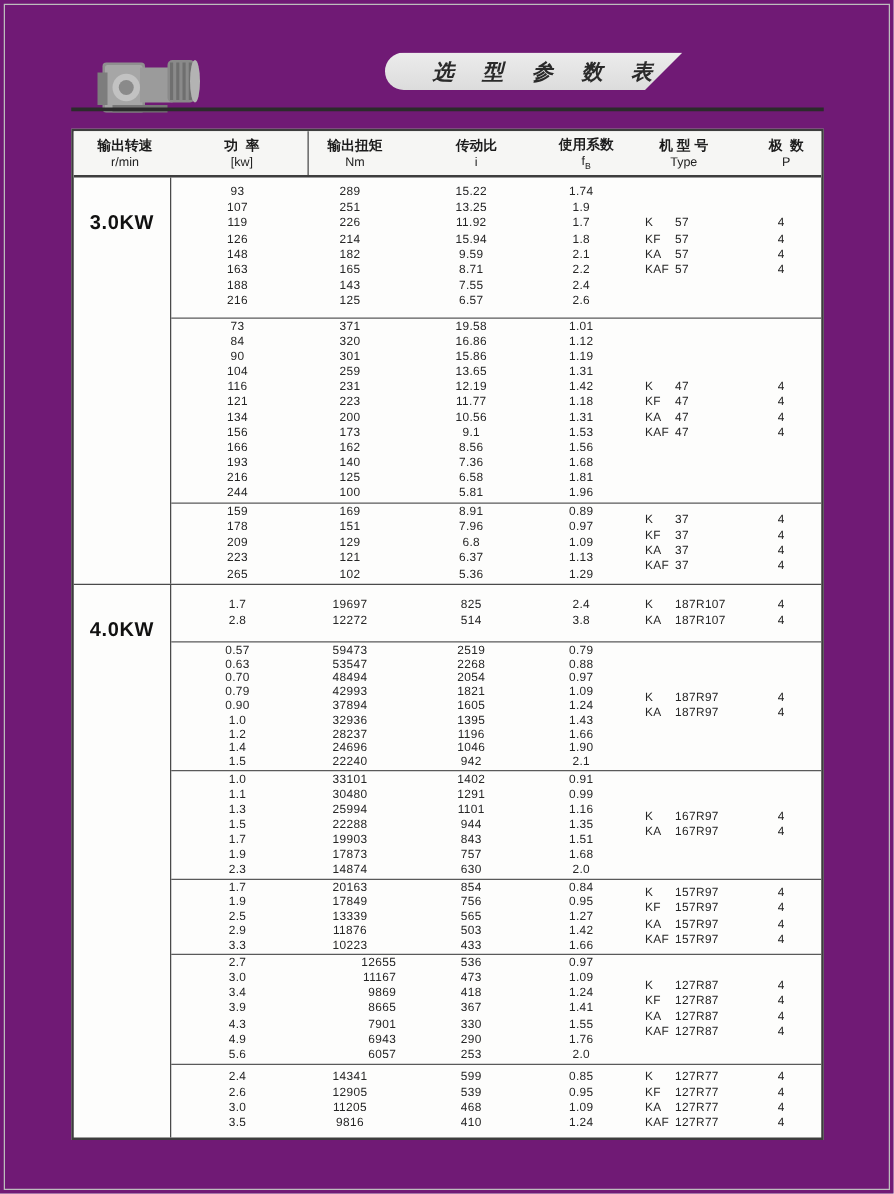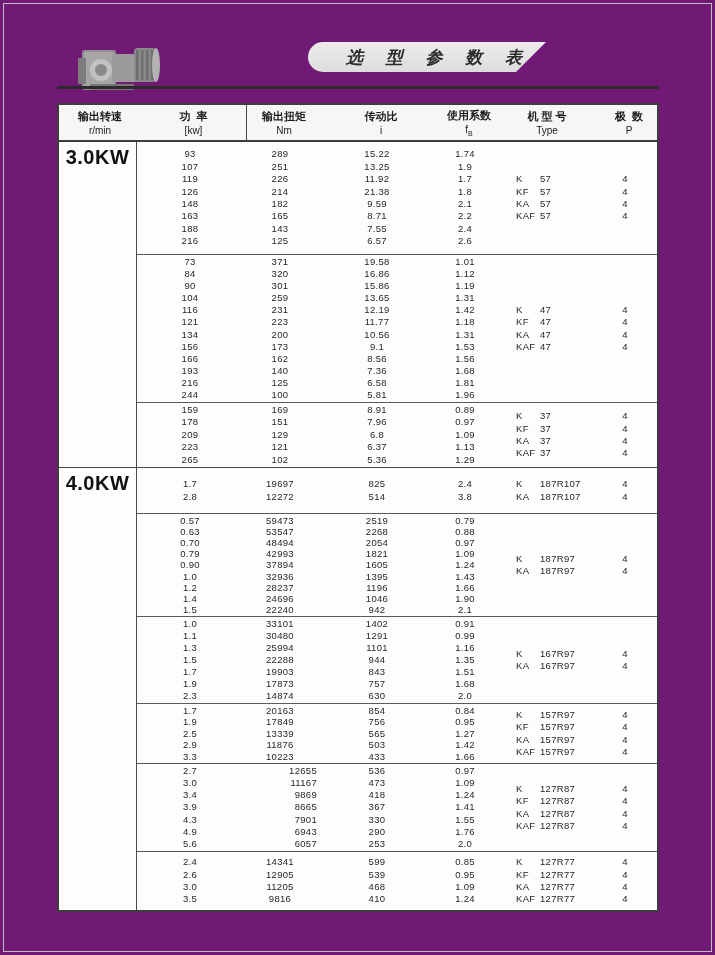--- a/index.html
+++ b/index.html
@@ -24,21 +24,21 @@
            height:37px; border-bottom:2px solid #3d3d3d; background:#f6f6f4; }
   .hcell { display:flex; flex-direction:column; justify-content:center; align-items:center; gap:1px; }
   .hcell.pcol { border-right:1px solid #4a4a4a; }
   .hlabel { font-size:11px; color:#1c1c1c; font-weight:bold; white-space:pre; }
   .hunit  { font-size:10px; color:#222; }
   .hunit sub { font-size:7px; }
 
   .section { display:flex; }
   .section + .section { border-top:1px solid #4a4a4a; }
   .pcell { width:82px; border-right:1px solid #4a4a4a; text-align:center;
-           padding-top:4px; font-weight:bold; font-size:20px; color:#111; letter-spacing:0.5px; }
+           padding-top:28px; font-weight:bold; font-size:16px; color:#111; letter-spacing:0.5px; }
   .blocks { flex:1; display:flex; flex-direction:column; }
   .block { display:grid; grid-template-columns:106px 74px 120px 56px 100px 64px; overflow:hidden; }
   .block + .block { border-top:1px solid #5a5a5a; }
   .bcol { display:flex; flex-direction:column; justify-content:center; align-items:center;
           font-size:9.5px; color:#262626; letter-spacing:0.3px; }
   .bcol.type-col { align-items:flex-start; padding-left:23px; }
   .trow { white-space:nowrap; }
   .trow .prefix { display:inline-block; width:24px; }
 </style>
 </head>
@@ -125,21 +125,21 @@
                 <div class="val">214</div>
                 <div class="val">182</div>
                 <div class="val">165</div>
                 <div class="val">143</div>
                 <div class="val">125</div>
               </div>
               <div class="bcol" style="line-height: 12.4px;">
                 <div class="val">15.22</div>
                 <div class="val">13.25</div>
                 <div class="val">11.92</div>
-                <div class="val">21.38</div>
+                <div class="val">15.94</div>
                 <div class="val">9.59</div>
                 <div class="val">8.71</div>
                 <div class="val">7.55</div>
                 <div class="val">6.57</div>
               </div>
               <div class="bcol" style="line-height: 12.4px;">
                 <div class="val">1.74</div>
                 <div class="val">1.9</div>
                 <div class="val">1.7</div>
                 <div class="val">1.8</div>

